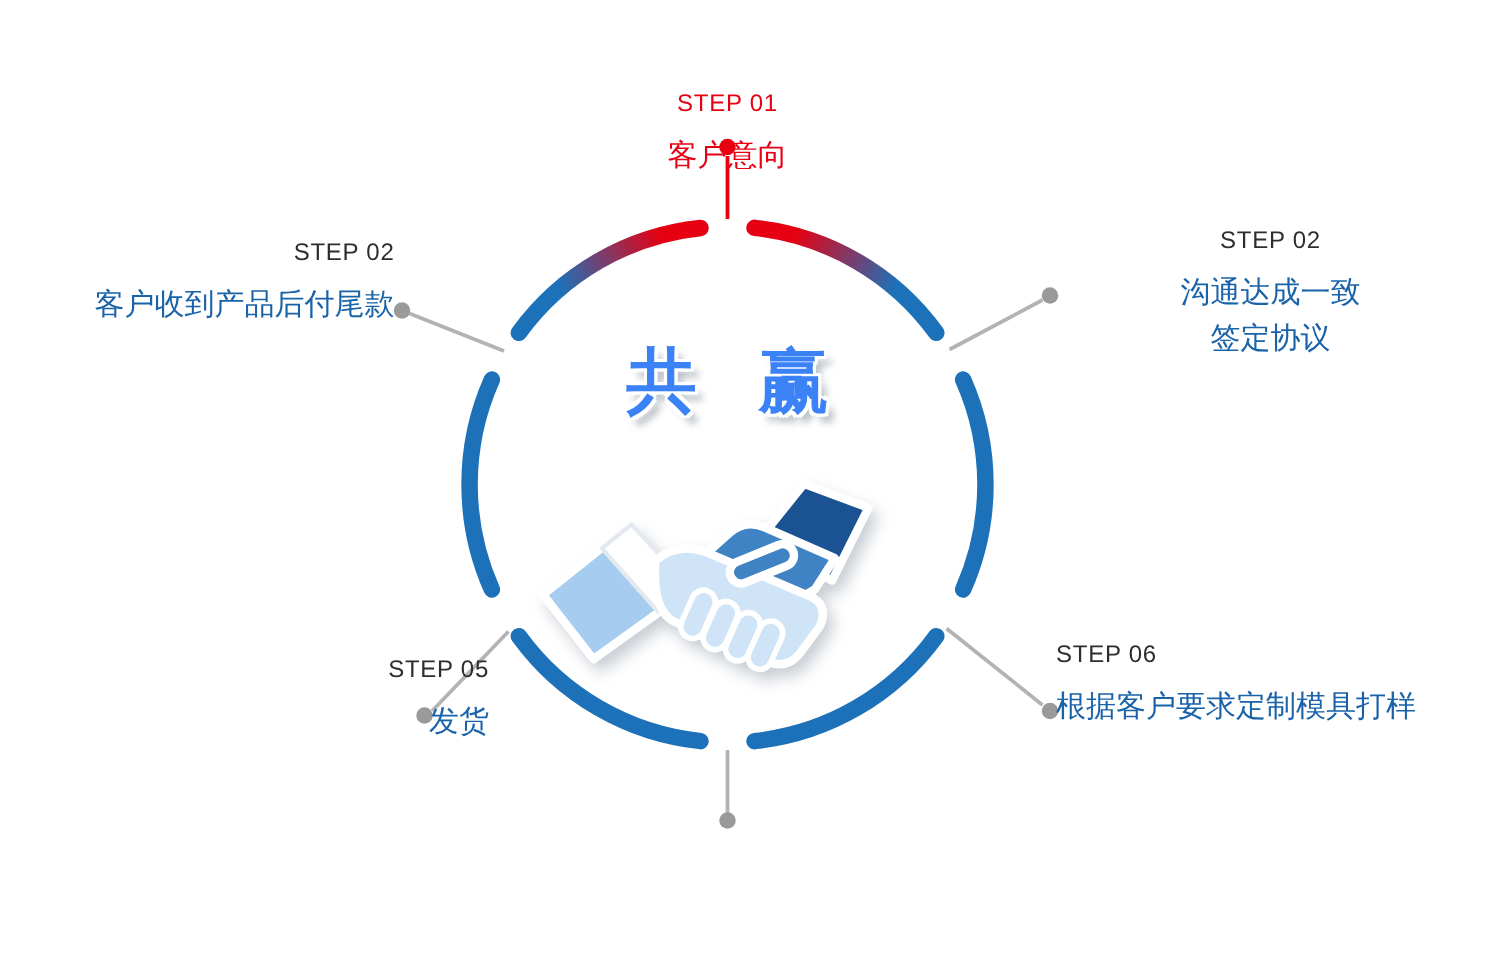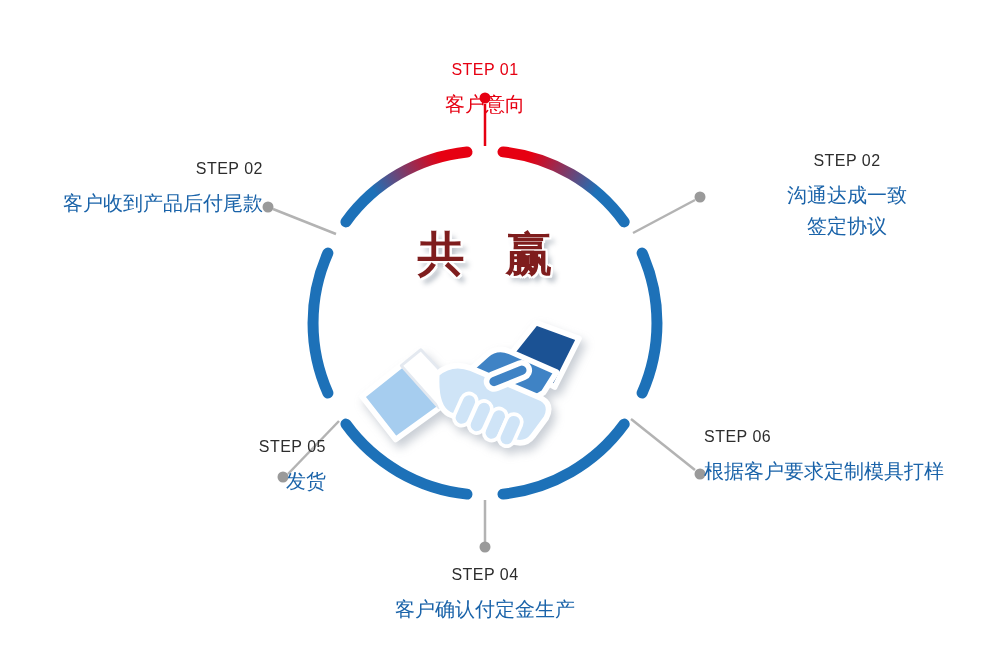--- a/index.html
+++ b/index.html
@@ -13,21 +13,21 @@
   .step-label{
     font-size:16px;font-weight:500;color:#2d2d2d;letter-spacing:.5px;line-height:17px;
   }
   .step-text{
     font-size:20px;font-weight:400;color:#1a63a9;line-height:27px;margin-top:13px;
   }
   .step-text.second{margin-top:4px;}
   .red .step-label,.red .step-text{color:#e60012;}
   .center-block{position:absolute;left:285px;top:226px;width:400px;text-align:center;}
   .center-title{
-    font-size:47px;font-weight:700;color:#7f1d1d;word-spacing:28px;line-height:1.2;
+    font-size:47px;font-weight:700;color:#3b82f6;word-spacing:28px;line-height:1.2;
     text-shadow:
       -2px -2px 0 #fff, 2px -2px 0 #fff, -2px 2px 0 #fff, 2px 2px 0 #fff,
       0 -2px 0 #fff, 0 2px 0 #fff, -2px 0 0 #fff, 2px 0 0 #fff,
       5px 6px 5px rgba(96,110,128,.45);
   }
   .handshake-wrap{position:absolute;left:358px;top:316px;width:225px;height:145px;}
   .handshake{width:100%;height:100%;filter:drop-shadow(4px 6px 5px rgba(100,115,135,.35));}
 </style>
 </head>
 <body>
@@ -110,24 +110,20 @@
     <div class="step-label">STEP 02</div>
     <div class="step-text">沟通达成一致</div>
     <div class="step-text second">签定协议</div>
   </div>
 
   <div class="step" style="left:704px;top:428px;width:280px;text-align:left;">
     <div class="step-label">STEP 06</div>
     <div class="step-text">根据客户要求定制模具打样</div>
   </div>
 
-  <div class="step" style="left:285px;top:566px;width:400px;text-align:center;">
-    <div class="step-label">STEP 04</div>
-    <div class="step-text">客户确认付定金生产</div>
-  </div>
 
   <div class="step" style="left:126px;top:438px;width:200px;text-align:right;">
     <div class="step-label">STEP 05</div>
     <div class="step-text">发货</div>
   </div>
 
   <div class="step" style="left:20px;top:160px;width:243px;text-align:right;">
     <div class="step-label">STEP 02</div>
     <div class="step-text">客户收到产品后付尾款</div>
   </div>

